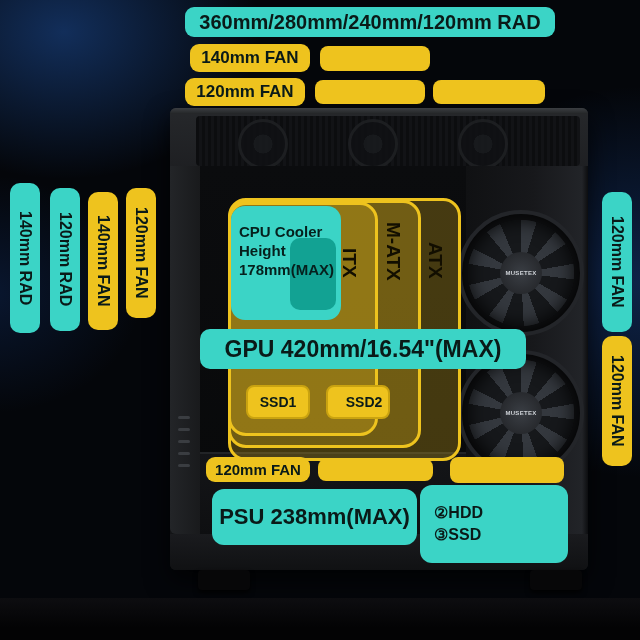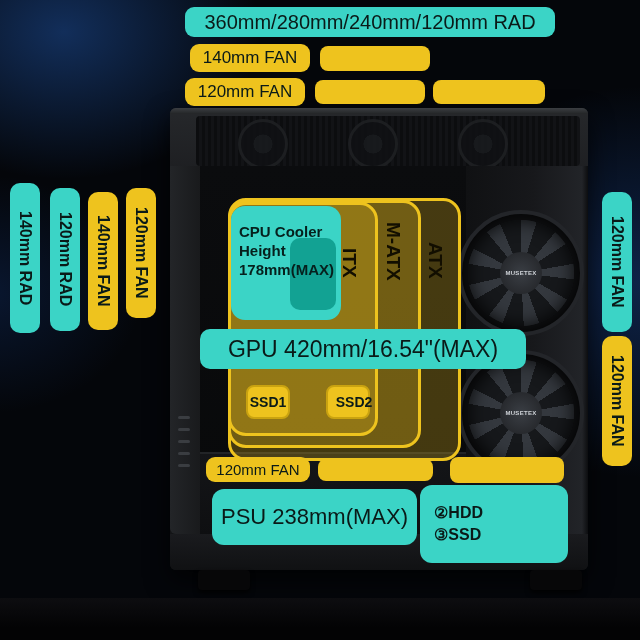--- a/index.html
+++ b/index.html
@@ -5,21 +5,21 @@
   html,body{margin:0;padding:0;}
   body{width:640px;height:640px;overflow:hidden;font-family:"Liberation Sans",sans-serif;}
   .page{position:relative;width:640px;height:640px;overflow:hidden;
     background:
       radial-gradient(280px 210px at 10% 5%, rgba(32,86,170,.50), transparent 70%),
       radial-gradient(320px 280px at 101% 44%, rgba(28,76,160,.42), transparent 70%),
       radial-gradient(220px 170px at -2% 46%, rgba(22,62,135,.30), transparent 70%),
       #04060a;}
   
   .badge{position:absolute;display:flex;align-items:center;justify-content:center;
-    font-weight:normal;color:var(--badge_text);border-radius:9px;white-space:nowrap;}
+    font-weight:bold;color:var(--badge_text);border-radius:9px;white-space:nowrap;}
   .teal{background:var(--teal);}
   .yellow{background:var(--yellow);}
   .bar{position:absolute;border-radius:8px;background:var(--yellow);}
   .top-rad{left:185px;top:7px;width:370px;height:30px;font-size:20px;}
   .top-fan140{left:190px;top:44px;width:120px;height:28px;font-size:17px;}
   .bar-140{left:320px;top:46px;width:110px;height:25px;}
   .top-fan120{left:185px;top:78px;width:120px;height:28px;font-size:17px;}
   .bar-120a{left:315px;top:80px;width:110px;height:24px;}
   .bar-120b{left:433px;top:80px;width:112px;height:24px;}
   
@@ -79,21 +79,21 @@
   .matx-label{left:382px;top:222px;}
   .atx-label{left:424px;top:242px;}
   .cpu-box{position:absolute;left:231px;top:206px;width:110px;height:114px;border-radius:14px;
     background:var(--teal);padding:8px 8px;box-sizing:border-box;
     font-weight:bold;font-size:15px;line-height:1.28;color:#06201d;}
   .cpu-box::after{content:"";position:absolute;right:5px;top:32px;width:46px;height:72px;
     border-radius:10px;background:#12a293;z-index:0;}
   .cpu-box span{position:relative;z-index:1;display:block;width:92px;margin-top:8px;}
   .gpu-banner{left:200px;top:329px;width:326px;height:40px;font-size:23px;border-radius:10px;}
   .ssd{position:absolute;display:flex;align-items:center;justify-content:center;
-    width:44px;height:34px;border-radius:8px;background:var(--yellow);
+    width:64px;height:34px;border-radius:8px;background:var(--yellow);
     font-weight:bold;font-size:14px;color:var(--badge_text);border:2px solid #caa310;box-sizing:border-box;}
   .ssd1{left:246px;top:385px;} .ssd2{left:326px;top:385px;padding-left:12px;}
   .bottom-fan{left:206px;top:457px;width:104px;height:25px;font-size:15px;}
   .bar-bf1{left:318px;top:459px;width:115px;height:22px;}
   .bar-bf2{left:450px;top:457px;width:114px;height:26px;}
   .psu-badge{left:200px;top:489px;width:205px;height:56px;font-size:22px;border-radius:12px;margin-left:12px;}
   .drives-badge{position:absolute;left:420px;top:485px;width:148px;height:78px;border-radius:12px;
     background:var(--teal);color:var(--badge_text);font-weight:bold;font-size:16px;line-height:1.4;
     display:flex;flex-direction:column;justify-content:center;padding-left:14px;box-sizing:border-box;}
 </style>

